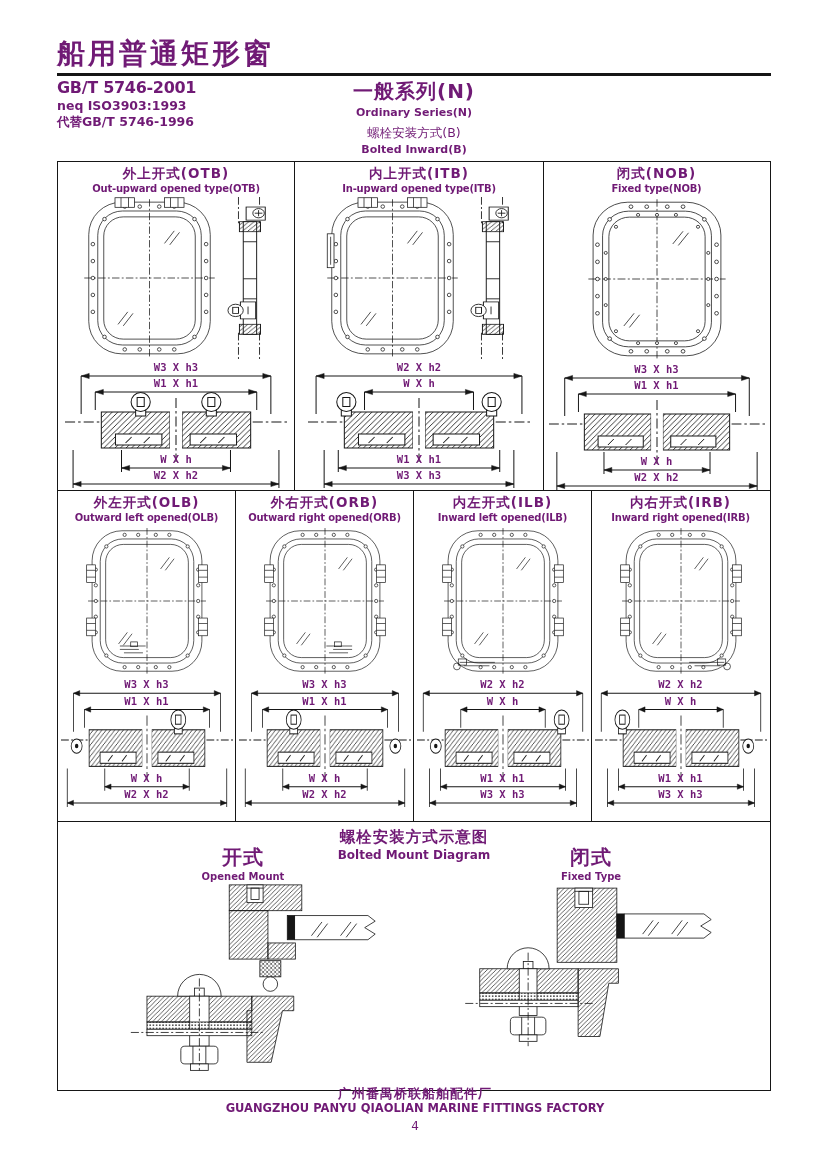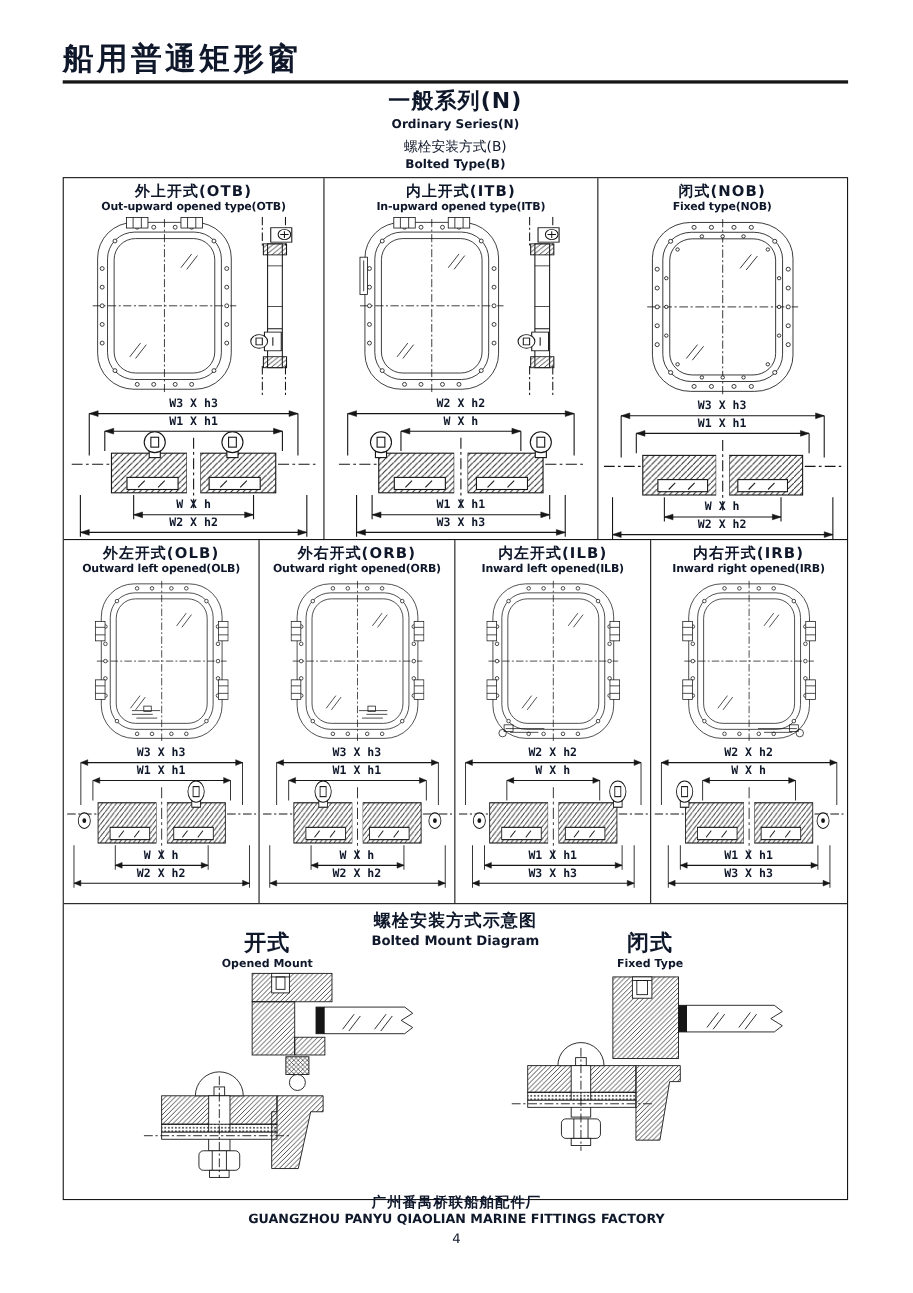--- a/index.html
+++ b/index.html
@@ -1,17 +1,17 @@
 <!DOCTYPE html>
 <html><head>
 <meta charset="utf-8">
 <style>
   html,body{margin:0;padding:0;background:#e8e8e8;}
   .page{position:relative;width:830px;height:1175px;background:#ffffff;margin:0 auto;
-        font-family:"DejaVu Sans",sans-serif;color:#0f172a;overflow:hidden;}
+        font-family:"DejaVu Sans",sans-serif;color:#701a75;overflow:hidden;}
   
   .hdr{position:absolute;left:57px;top:40px;width:714px;}
   .hdr-row{display:flex;justify-content:space-between;align-items:flex-end;}
   .t-cn{font-size:28px;font-weight:bold;letter-spacing:3px;line-height:1;}
   .t-en{font-size:19px;font-weight:bold;letter-spacing:0;line-height:1.1;}
   .hdr-rule{border-bottom:3px solid #161616;margin-top:5px;}
   .sub{position:relative;margin-top:2px;height:72px;}
   .stds{position:absolute;left:0;top:0;line-height:1.25;}
   .std0{font-size:16px;font-weight:bold;letter-spacing:-0.3px;}
   .std1,.std2{font-size:12.5px;font-weight:bold;}
@@ -73,25 +73,30 @@
 </svg>
 
 <div class="page">
 
   <div class="hdr">
     <div class="hdr-row">
       <div class="t-cn">船用普通矩形窗</div>
     </div>
     <div class="hdr-rule"></div>
     <div class="sub">
+      <div class="stds">
+        <div class="std0">GB/T 5746-2001</div>
+        <div class="std1">neq ISO3903:1993</div>
+        <div class="std2">代替GB/T 5746-1996</div>
+      </div>
       <div class="series">
         <div class="ser-cn">一般系列(N)</div>
         <div class="ser-en">Ordinary Series(N)</div>
         <div class="mnt-cn">螺栓安装方式(B)</div>
-        <div class="mnt-en">Bolted Type(B)</div>
+        <div class="mnt-en">Bolted Inward(B)</div>
       </div>
     </div>
   </div>
 
   <div class="dtable">
 
     <div class="trow row1">
 
       <div class="cell bdr" style="width:237px">
         <div class="ptitle">外上开式(OTB)</div>

